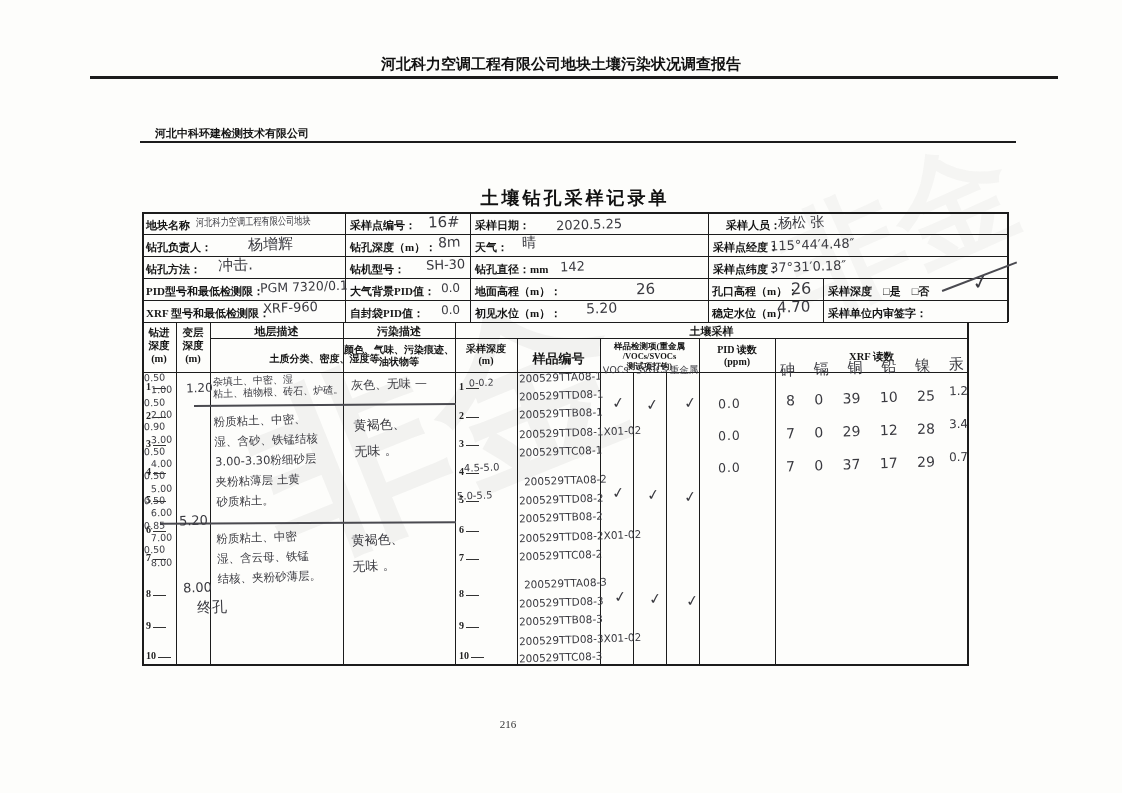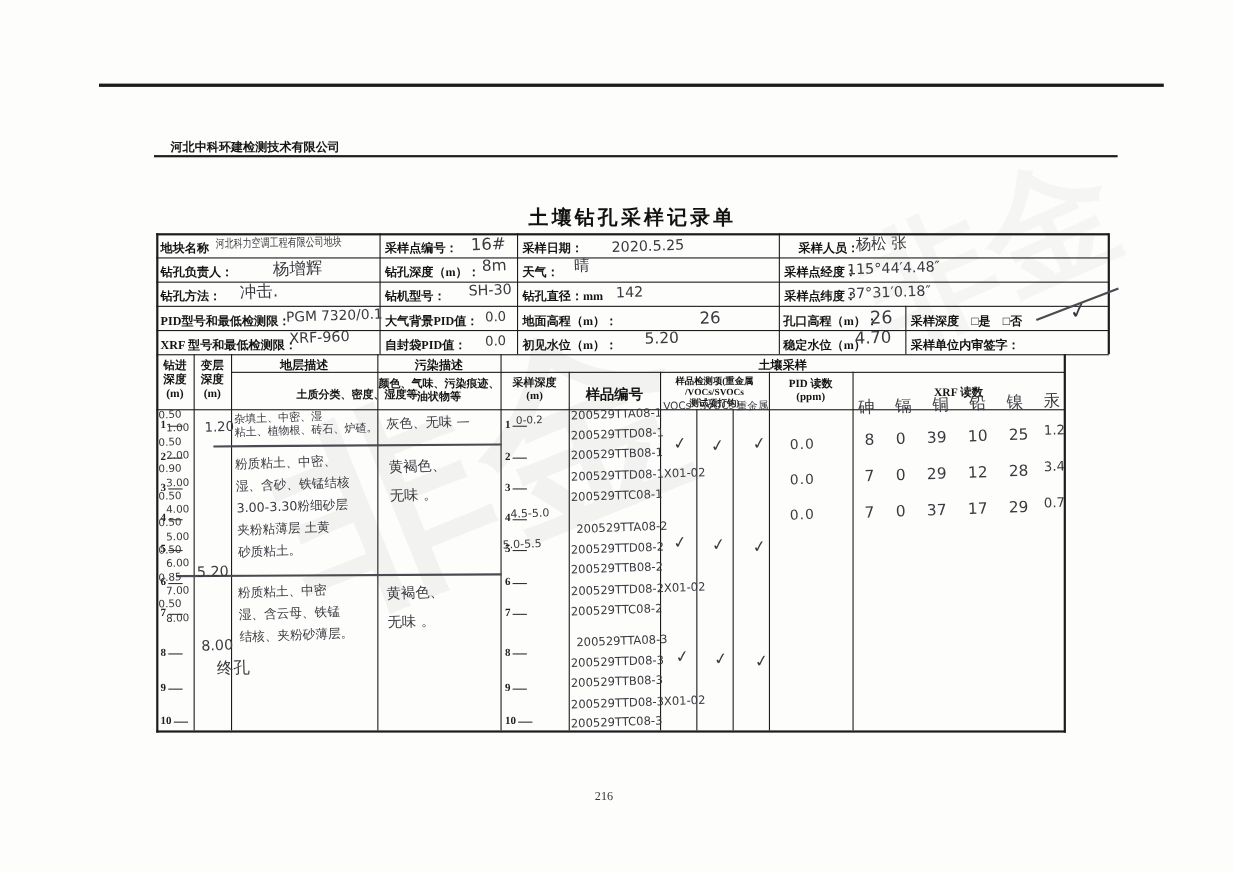--- a/index.html
+++ b/index.html
@@ -19,20 +19,21 @@
       margin-left:2px;transform:translateY(-1px);}
   .watermark{position:absolute;font-family:"DejaVu Sans",sans-serif;font-weight:bold;
       color:rgba(60,60,60,0.06);pointer-events:none;}
   .chk{font-family:"DejaVu Sans",sans-serif;color:#3a3a40;position:absolute;}
 </style>
 </head>
 <body>
 
 <div class="page">
 
+  <div class="center" style="left:0;width:1122px;top:55px;font-size:15px;font-weight:700;">河北科力空调工程有限公司地块土壤污染状况调查报告</div>
   <div class="hl" style="left:90px;top:76px;width:968px;height:3px;"></div>
 
   <div class="lbl" style="left:155px;top:126px;font-size:11px;">河北中科环建检测技术有限公司</div>
   <div class="hl" style="left:140px;top:141px;width:876px;height:2px;"></div>
 
   <div class="watermark" style="left:250px;top:300px;font-size:190px;transform:rotate(-22deg);">非金</div>
   <div class="watermark" style="left:780px;top:150px;font-size:120px;transform:rotate(-24deg);color:rgba(60,60,60,0.045);">非金</div>
 
   <div class="center" style="left:142px;width:866px;top:186px;font-size:18px;font-weight:700;letter-spacing:3px;">土壤钻孔采样记录单</div>
 
@@ -169,21 +170,21 @@
   <div class="hw" style="left:469px;top:377px;font-size:9.5px;">0-0.2</div>
   <div class="hw" style="left:464px;top:462px;font-size:10px;">4.5-5.0</div>
   <div class="hw" style="left:457px;top:490px;font-size:10px;">5.0-5.5</div>
 
   <div class="hw" style="left:603px;top:364px;font-size:9.5px;">VOCs</div>
   <div class="hw" style="left:636px;top:364px;font-size:9.5px;">SVOCs</div>
   <div class="hw" style="left:670px;top:364px;font-size:9.5px;">重金属</div>
 
   <div class="hw" style="left:780px;top:358px;font-size:15px;word-spacing:14px;white-space:nowrap;">砷 镉 铜 铅 镍 汞</div>
 
-  <div class="center" style="left:0;width:1016px;top:718px;font-size:11px;color:#333;padding-left:41px;">216</div>
+  <div class="center" style="left:0;width:1016px;top:718px;font-size:11px;color:#333;">216</div>
 <div class="scale-num" style="left: 146px; top: 381px;">1</div>
     <div class="scale-num" style="left: 459px; top: 381px;">1</div>
     <div class="scale-num" style="left: 146px; top: 410px;">2</div>
     <div class="scale-num" style="left: 459px; top: 410px;">2</div>
     <div class="scale-num" style="left: 146px; top: 438px;">3</div>
     <div class="scale-num" style="left: 459px; top: 438px;">3</div>
     <div class="scale-num" style="left: 146px; top: 466px;">4</div>
     <div class="scale-num" style="left: 459px; top: 466px;">4</div>
     <div class="scale-num" style="left: 146px; top: 494px;">5</div>
     <div class="scale-num" style="left: 459px; top: 494px;">5</div>

